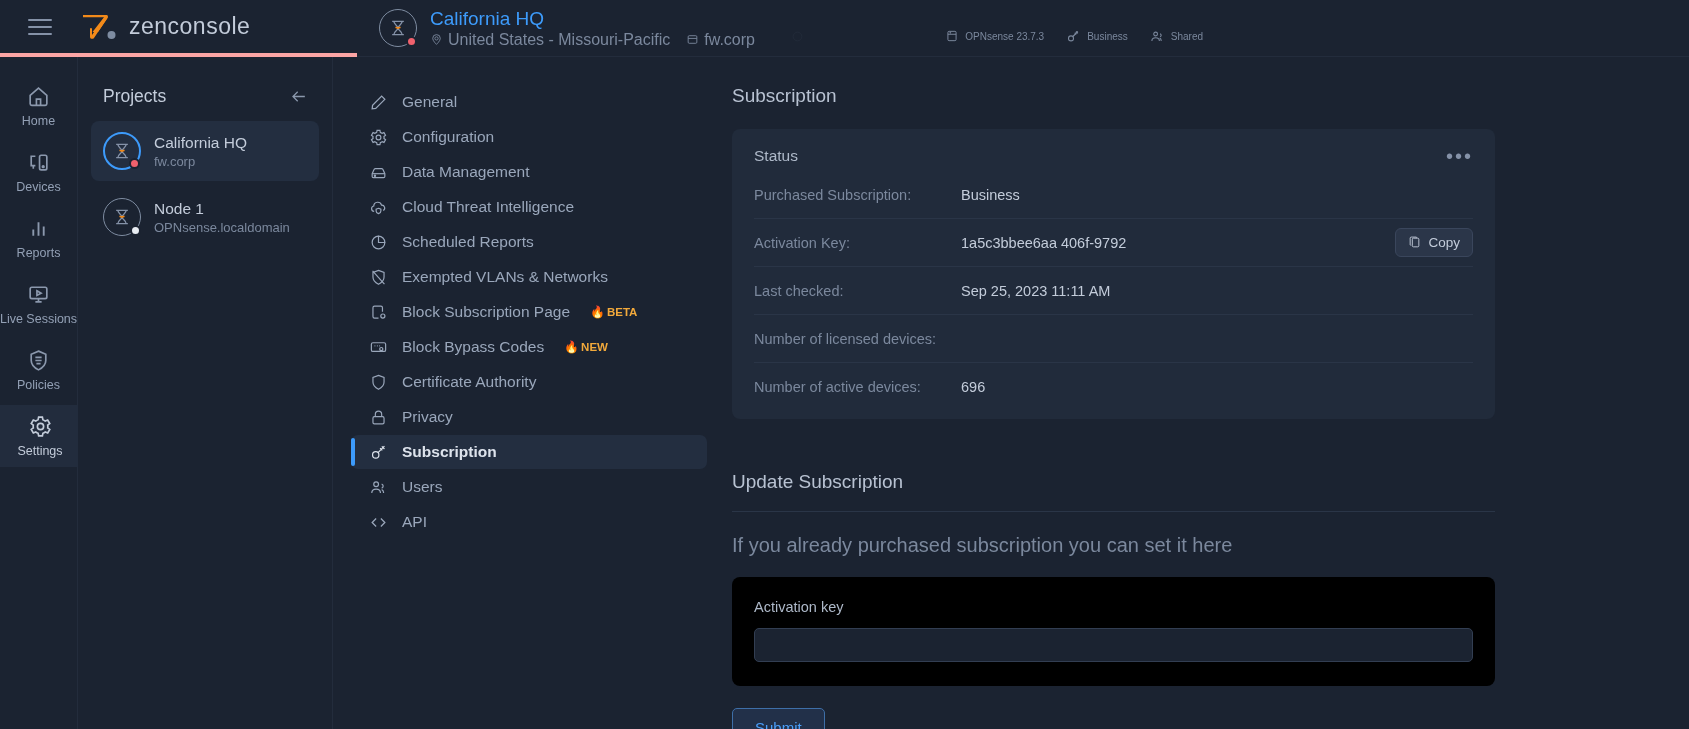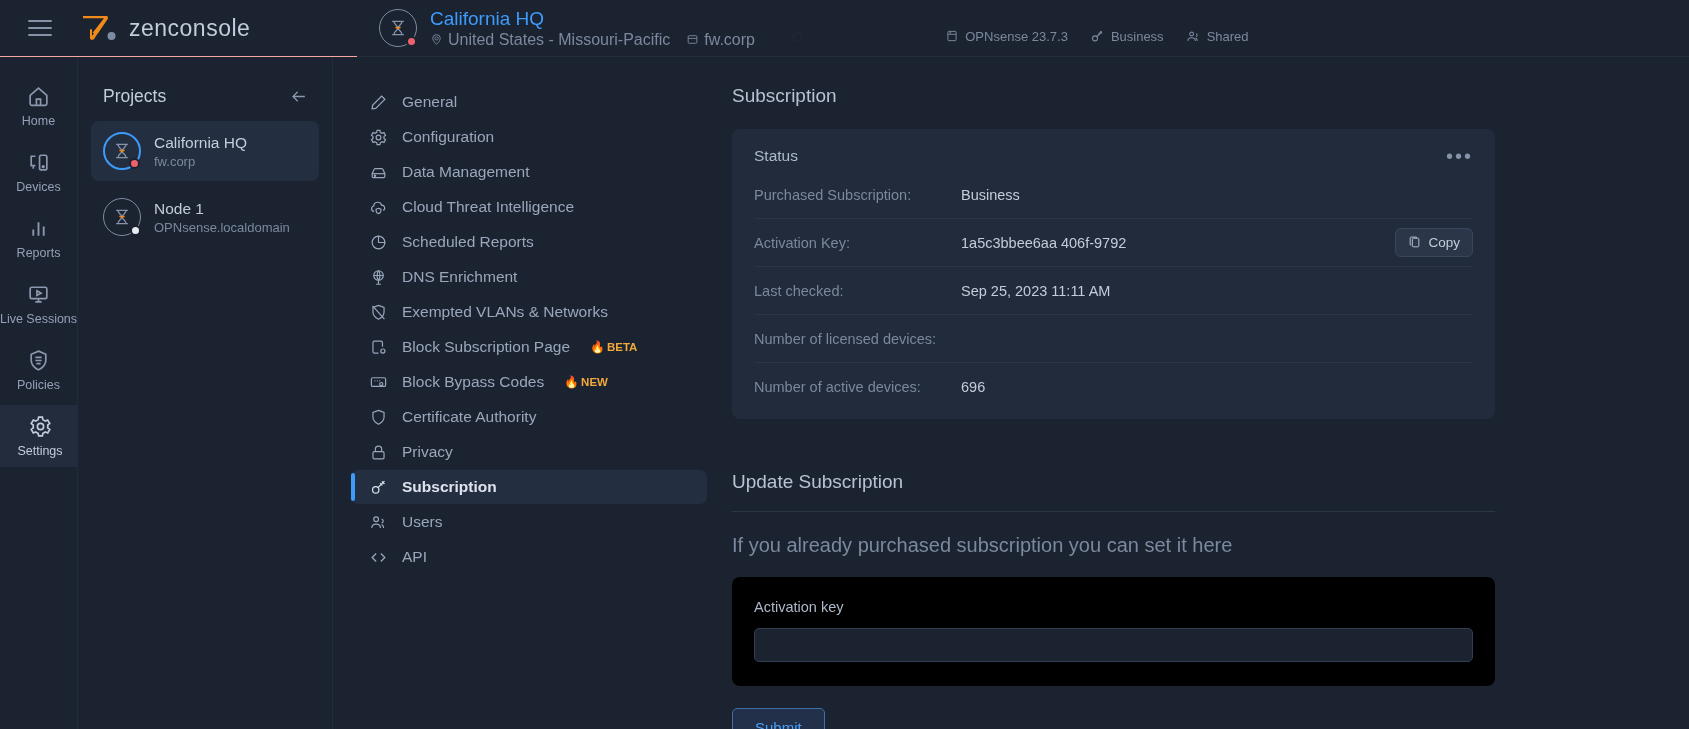--- a/index.html
+++ b/index.html
@@ -14,21 +14,21 @@
   
   .topbar {
     position: absolute; top: 0; left: 0;
     width: 1689px; height: 57px;
     display: flex; align-items: center;
     z-index: 20;
   }
   .topbar-left {
     width: 357px; height: 57px; background: #1b2331;
     display: flex; align-items: center; gap: 28px; padding-left: 28px;
-    border-bottom: 1px solid #fca5a5;
+    border-bottom: 4px solid #fca5a5;
   }
   .hamburger { display: flex; flex-direction: column; gap: 5px; cursor: pointer; }
   .hamburger span { display: block; width: 24px; height: 2px; background: #8592a8; border-radius: 1px; }
   .brand { display: flex; align-items: center; gap: 11px; }
   .brand-mark { position: relative; width: 38px; height: 30px; }
   .brand-text {
     font-size: 23px; letter-spacing: .5px; color: #c3ccda; font-weight: 400;
   }
 
   .topbar-right {
@@ -48,21 +48,21 @@
   }
   .proj-info { margin-left: 13px; display: flex; flex-direction: column; gap: 1px; }
   .proj-title { font-size: 19px; color: #3d9bfb; font-weight: 400; line-height: 22px; }
   .proj-meta { display: flex; align-items: center; gap: 7px; font-size: 16px; color: #7b889d; }
   .proj-meta .chip { display: flex; align-items: center; gap: 5px; }
   .proj-meta .chip + .chip { margin-left: 9px; }
 
   .topbar-tags {
     display: flex; gap: 22px;
     margin-left: 124px; margin-top: 16px;
-    font-size: 13px; color: #7b889d;
+    font-size: 10px; color: #7b889d;
   }
   .topbar-tags .chip { display: flex; align-items: center; gap: 6px; }
   .ghost-chip { opacity: .07; display:flex; align-items:center; gap:6px; margin-left: 36px; margin-top:16px; font-size:13.5px; color:#7b889d;}
 
   
   .rail {
     position: absolute; left: 0; top: 57px;
     width: 78px; height: 672px; background: #1b2331;
     display: flex; flex-direction: column; align-items: center;
     padding-top: 18px; gap: 4px;
@@ -411,28 +411,20 @@
     </div>
 
     <div class="nav-item">
       <svg width="19" height="19" viewBox="0 0 24 24" fill="none" stroke="#9aa7bb" stroke-width="1.5">
         <path d="M12 4a8 8 0 1 0 8 8"></path>
           <path d="M12 4v8h8A8 8 0 0 0 12 4z"></path>
       </svg>
       <span class="nlabel">Scheduled Reports</span>
     </div>
 
-    <div class="nav-item">
-      <svg width="19" height="19" viewBox="0 0 24 24" fill="none" stroke="#9aa7bb" stroke-width="1.5">
-        <circle cx="12" cy="9.5" r="6"></circle>
-          <path d="M6 9.5h12M12 3.5c2.5 2.5 2.5 9.5 0 12M12 3.5c-2.5 2.5-2.5 9.5 0 12"></path>
-        <path d="M12 15.5v5M9 20.5h6"></path>
-      </svg>
-      <span class="nlabel">DNS Enrichment</span>
-    </div>
 
     <div class="nav-item">
       <svg width="19" height="19" viewBox="0 0 24 24" fill="none" stroke="#9aa7bb" stroke-width="1.5">
         <path d="M12 3l7 2.6v5.8c0 4.3-3 7.3-7 9.1-4-1.8-7-4.8-7-9.1V5.6z"></path>
           <path d="M4.5 3.5l15 17"></path>
       </svg>
       <span class="nlabel">Exempted VLANs &amp; Networks</span>
     </div>
 
     <div class="nav-item">

